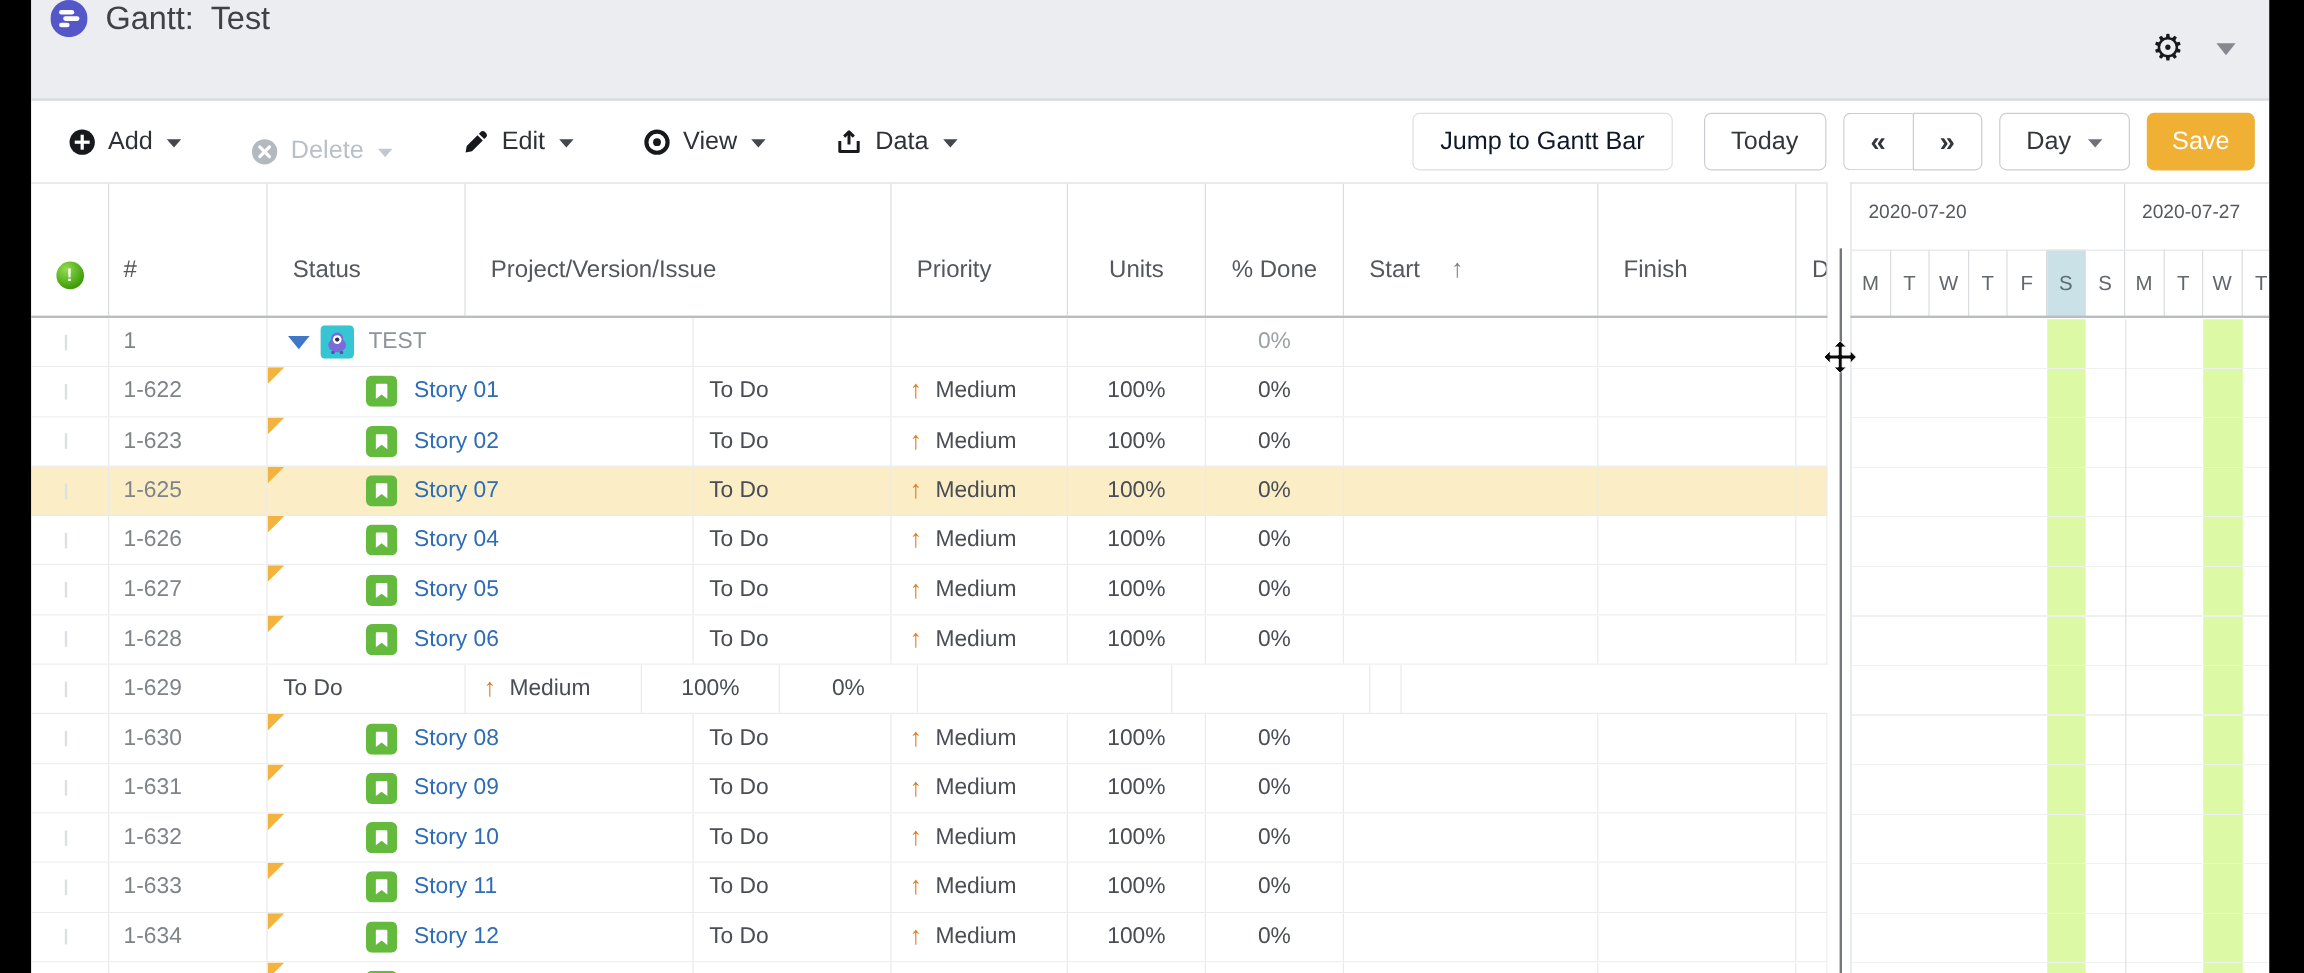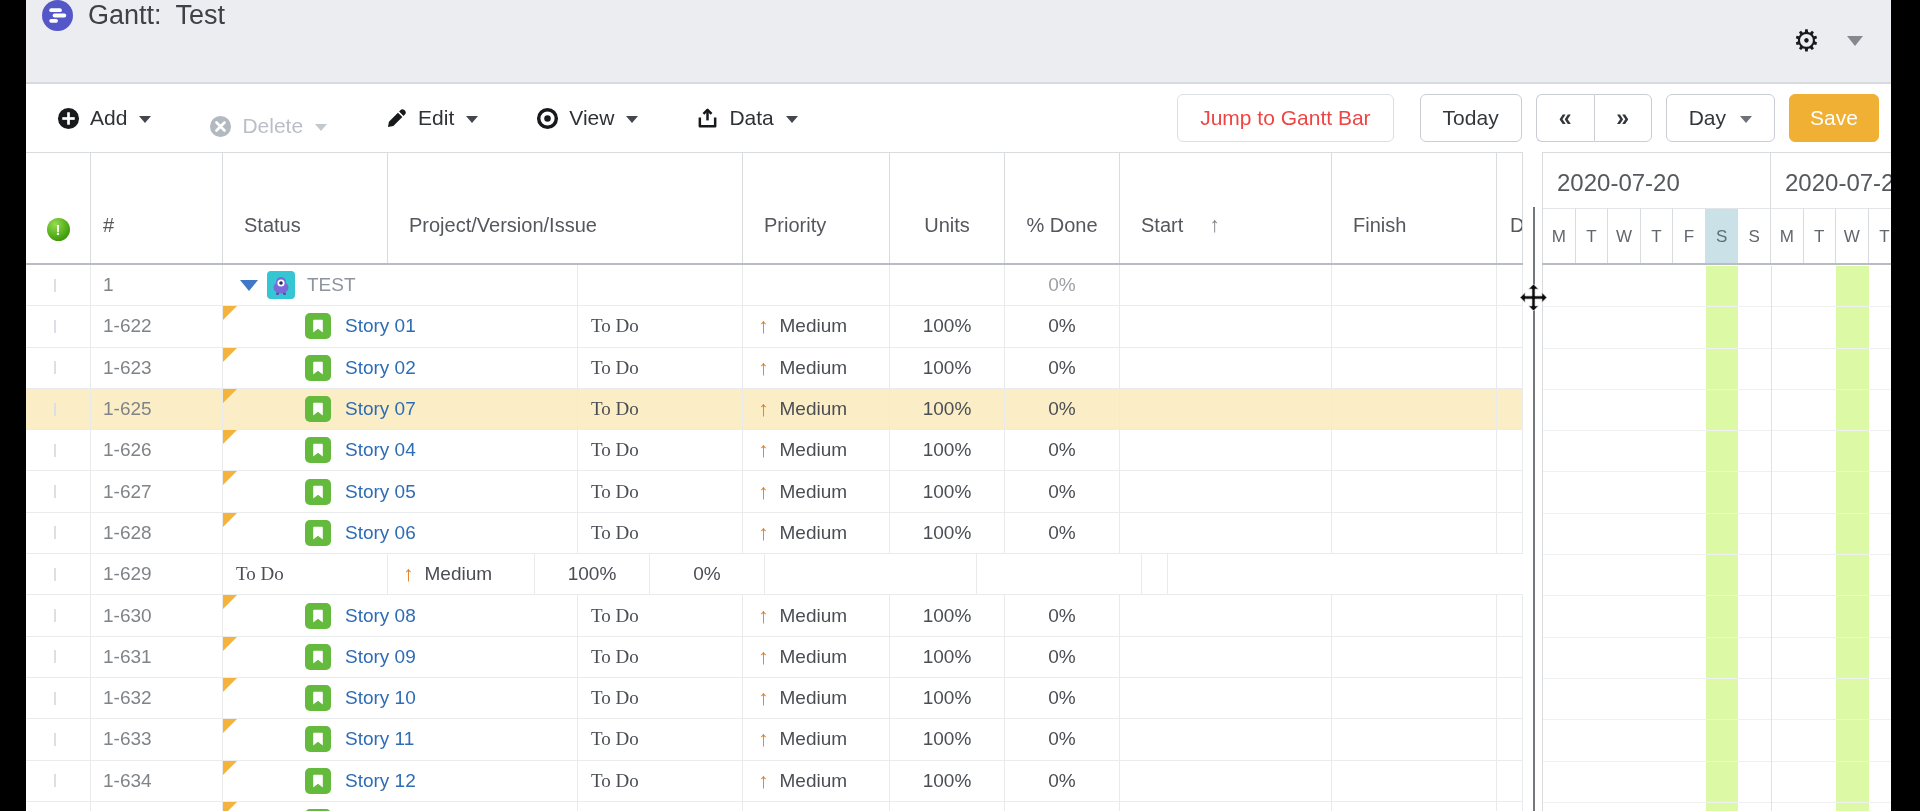--- a/index.html
+++ b/index.html
@@ -23,21 +23,21 @@
   .menu-item { display:flex; align-items:center; gap:10px; font-size:21px; color:#2e3136; cursor:pointer; }
   .menu-item .micon { width:23px; height:23px; display:block; }
   .menu-item.disabled { color:#b9bfc7;margin-top:16px; }
   .caret { width:0; height:0; border-left:6px solid transparent; border-right:6px solid transparent;
            border-top:7px solid #43464c; margin-left:2px; transform:translateY(1px); }
   .menu-item.disabled .caret { border-top-color:#c3c8cf; }
   .toolbar-right { margin-left:auto; display:flex; align-items:center; gap:14px; }
   .btn { height:48px; border:1px solid #c9cdd3; border-radius:6px; background:#fff; font-size:21px;
          color:#33363b; padding:0 22px; display:flex; align-items:center; justify-content:center;
          font-family:inherit; cursor:pointer; white-space:nowrap; }
-  .btn-jump { color:#ef4444; border-color:#dcdfe3; margin-right:12px; }
+  .btn-jump { color:#0f172a; border-color:#dcdfe3; margin-right:12px; }
   .pager { display:flex; }
   .pager .btn { width:58px; padding:0; font-size:23px; font-weight:bold; }
   .pager .btn:first-child { border-radius:6px 0 0 6px; border-right-width:0; }
   .pager .btn:last-child { border-radius:0 6px 6px 0; }
   .btn-day { gap:12px; }
   .btn-day .caret { border-top-color:#6d7278; }
   .btn-save { background:#efb034; border-color:#efb034; color:#fff; width:90px; }
 
   
   .grid-header { position:absolute; left:0; top:152px; width:1497px; height:111px; display:flex;
@@ -57,42 +57,42 @@
   .header-bottom-line { position:absolute; left:0; top:263px; width:1497px; height:2px; background:#b9bdc3; z-index:5; }
   .header-bottom-line2 { position:absolute; left:1516px; top:263px; width:349px; height:2px; background:#b9bdc3; z-index:5; }
 
   
   .rows { position:absolute; left:0; top:265px; width:1497px; height:546px; overflow:hidden; }
   .row { height:41.3px; display:flex; border-bottom:1px solid #e9ebed; background:#fff; }
   .row.highlight { background:#fbeec7; }
   .cell { border-right:1px solid #e8eaec; height:100%; display:flex; align-items:center;
           font-size:19px; color:#4a4e54; overflow:hidden; position:relative; white-space:nowrap; }
   .cell.c1 { padding-left:12px; color:#7f8489; }
-  .cell.c3 { padding-left:13px;font-family:Liberation Serif, serif; }
+  .cell.c3 { padding-left:13px; }
   .cell.c4 { padding-left:15px; }
   .cell.c5,.cell.c6 { justify-content:center; }
   .tick { width:2px; height:13px; background:#dcdfe3; margin-left:28px; }
   .collapse-caret { width:0; height:0; border-left:9px solid transparent; border-right:9px solid transparent;
                     border-top:11px solid #4077c8; margin:0 0 0 17px; cursor:pointer; }
   .avatar { width:28px; height:28px; margin-left:9px; flex:0 0 auto; }
   .proj-name { margin-left:12px; color:#8d949b; }
   .story-icon { width:26px; height:26px; margin-left:82px; flex:0 0 auto; }
   .issue-link { margin-left:14px; color:#2e6cb5; cursor:pointer; }
   .corner-flag { position:absolute; left:0; top:0; width:0; height:0;
                  border-top:14px solid #f3b33d; border-right:14px solid transparent; }
   .prio-arrow { color:#e07b1e; font-weight:bold; font-size:21px; }
   .prio-label { margin-left:11px; }
   .muted { color:#9ba1a7; }
 
   
   .chart { position:absolute; left:1516px; top:152px; width:349px; height:659px; overflow:hidden;
            border-left:1px solid #d9dcde; border-top:1px solid #d9dcde; background:#fff; }
   .week-row { position:absolute; left:0; top:0; height:55px; display:flex; }
   .week-cell { width:228px; height:55px; border-right:1px solid #d9dcde; padding:16px 0 0 14px;
-               font-size:24px; color:#55585e; white-space:nowrap; overflow:hidden; }
+               font-size:16px; color:#55585e; white-space:nowrap; overflow:hidden; }
   .day-row { position:absolute; left:0; top:55px; height:56px; display:flex; }
   .day-cell { width:32.571px; height:56px; border-right:1px solid #d9dcde; border-top:1px solid #e3e5e8;
               display:flex; align-items:center; justify-content:center; font-size:17px; color:#62676d; }
   .day-cell.today { background:#c9e1e7; color:#5d6e75; }
   .chart-body { position:absolute; left:0; top:113px; width:349px; height:546px; background:#fff; }
   .band { position:absolute; top:0; height:100%; width:32.571px; background:#dcfaa5; }
   .chart-body::after { content:""; position:absolute; inset:0;
       background:repeating-linear-gradient(to bottom, transparent 0 40.3px, #eef0f2 40.3px 41.3px); }
   .week-divider { position:absolute; left:228px; top:113px; width:1px; height:546px; background:#dfe2e5; }
 

